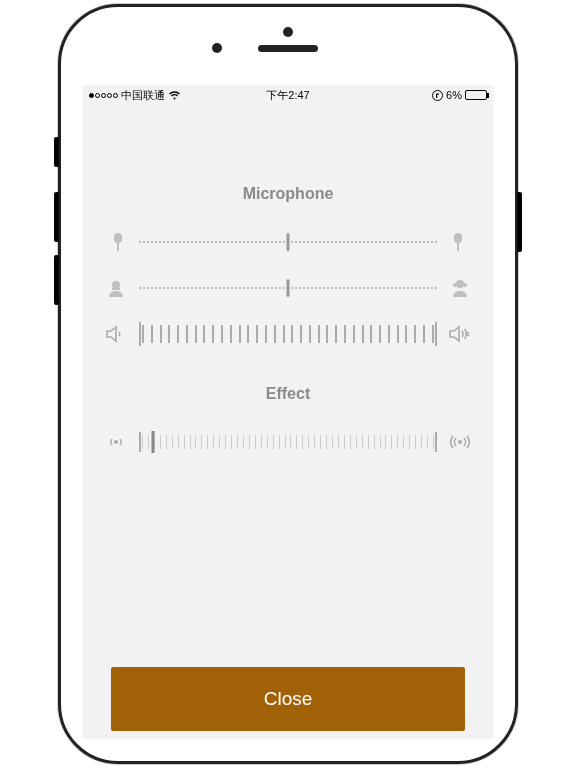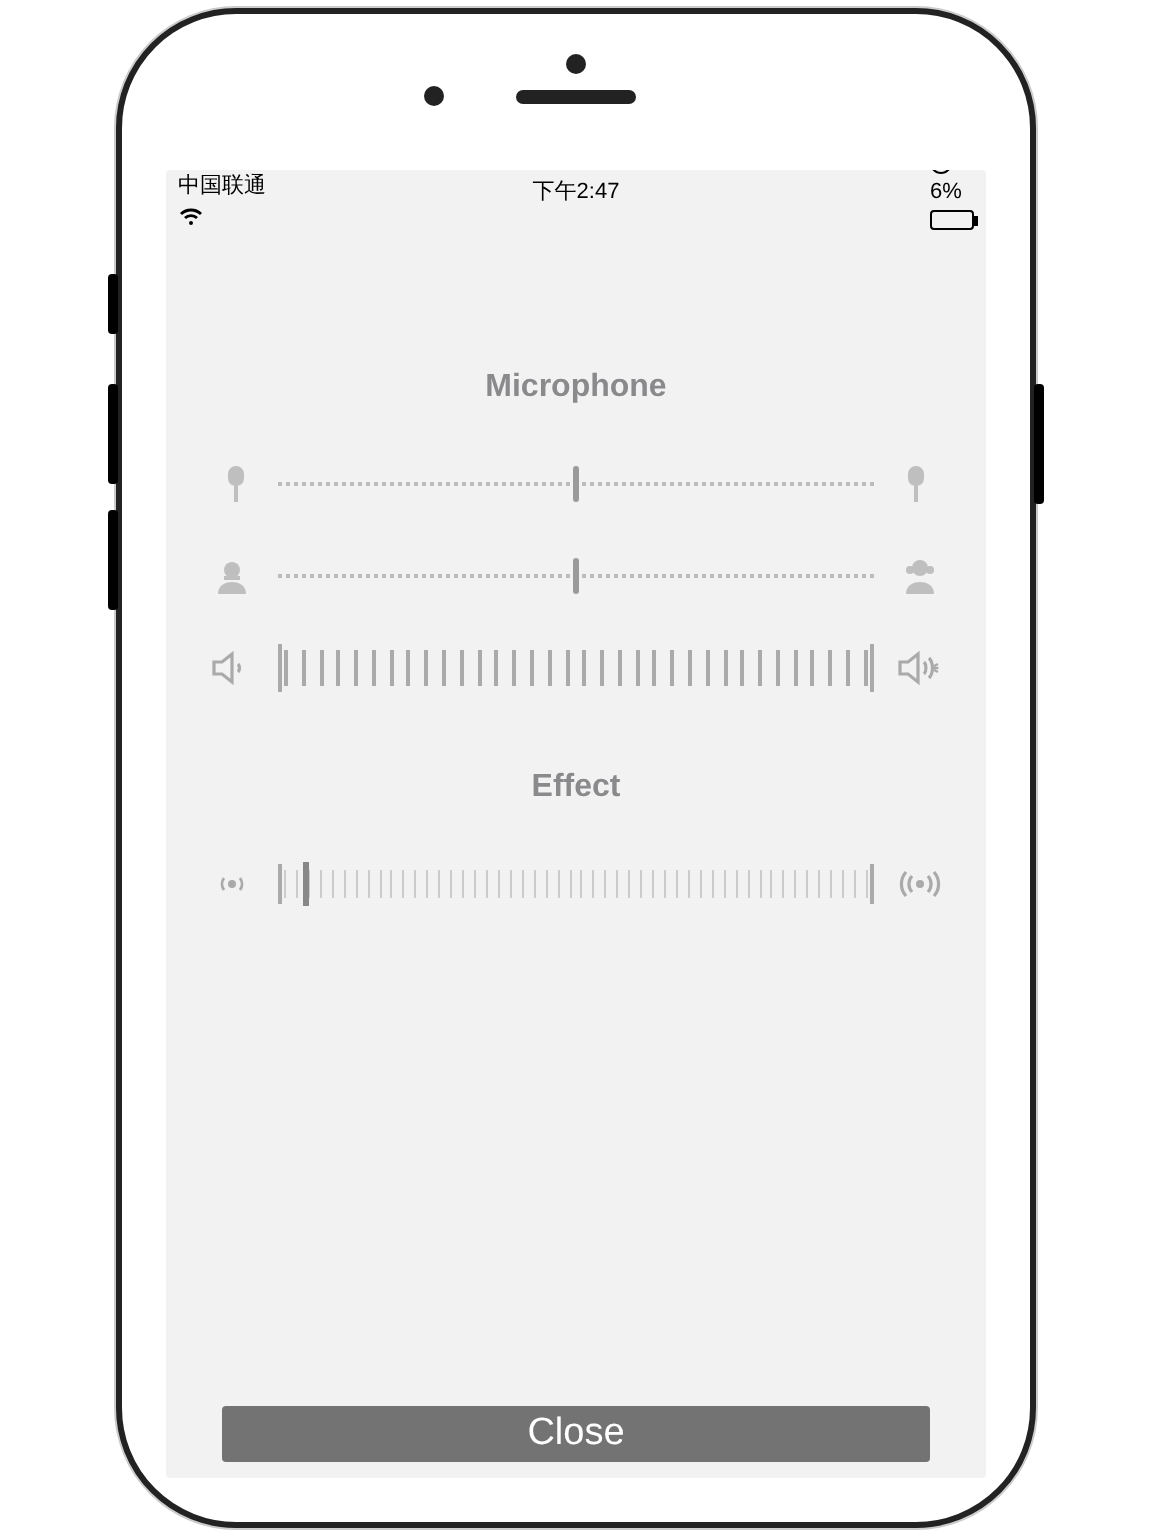--- a/index.html
+++ b/index.html
@@ -75,21 +75,21 @@
   .status-bar {
     height: 20px;
     display: flex;
     align-items: center;
     justify-content: space-between;
     font-size: 11px;
     padding: 0 6px;
     color: #000;
     font-weight: 500;
   }
-  .status-left, .status-right { display: flex; gap: 3px; flex-direction: column; }
+  .status-left, .status-right { display: flex; align-items: center; gap: 3px; }
   .status-center { position:absolute; left:50%; transform:translateX(-50%); }
   .signal { display: inline-flex; gap: 1px; }
   .signal span { width: 5px; height: 5px; border: 1px solid #000; border-radius: 50%; }
   .signal span.fill { background: #000; }
   .battery {
     width: 22px; height: 10px; border: 1px solid #000; border-radius: 2px; position: relative;
   }
   .battery::after { content:""; position:absolute; right:-3px; top:2px; width:2px; height:5px; background:#000; }
   .battery .fill { background:#000; width:100%; height:100%; }
   .content {
@@ -187,26 +187,26 @@
   .reverb-thumb {
     position:absolute;
     top:50%;
     transform:translate(-50%,-50%);
     width:3px;
     height:22px;
     background:#888;
   }
   .close-btn {
     margin: auto 8px 8px 8px;
-    background: #737373;
+    background: #a16207;
     color: #fff;
     text-align: center;
     font-size: 19px;
     font-weight: 300;
-    padding: 3px 0;
+    padding: 21px 0;
     border: none;
     width: calc(100% - 16px);
     border-radius: 2px;
   }
   svg { display:block; }
 </style>
 </head>
 <body>
 
 <div class="phone-frame">

